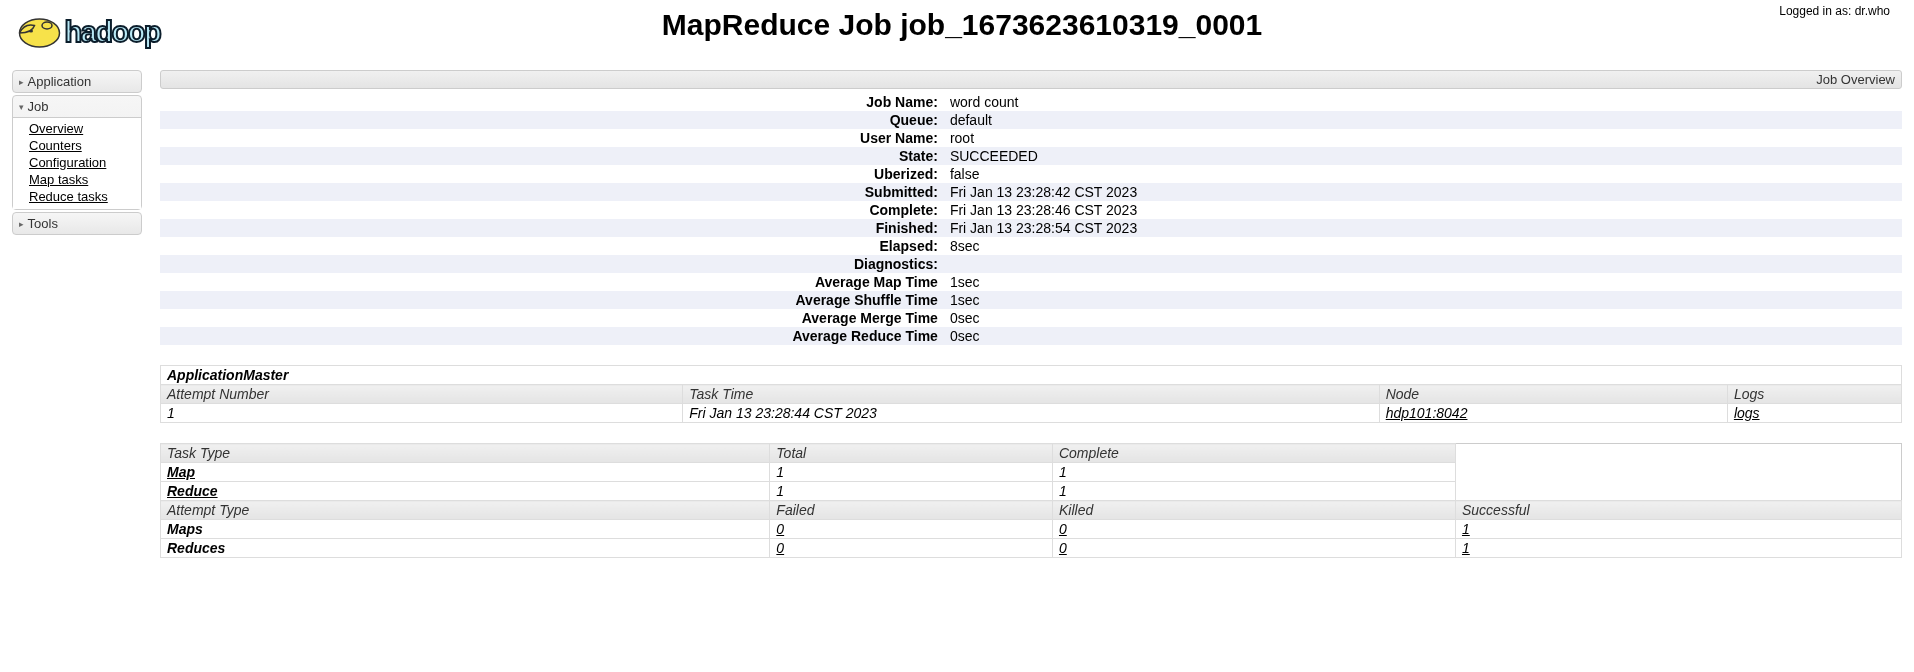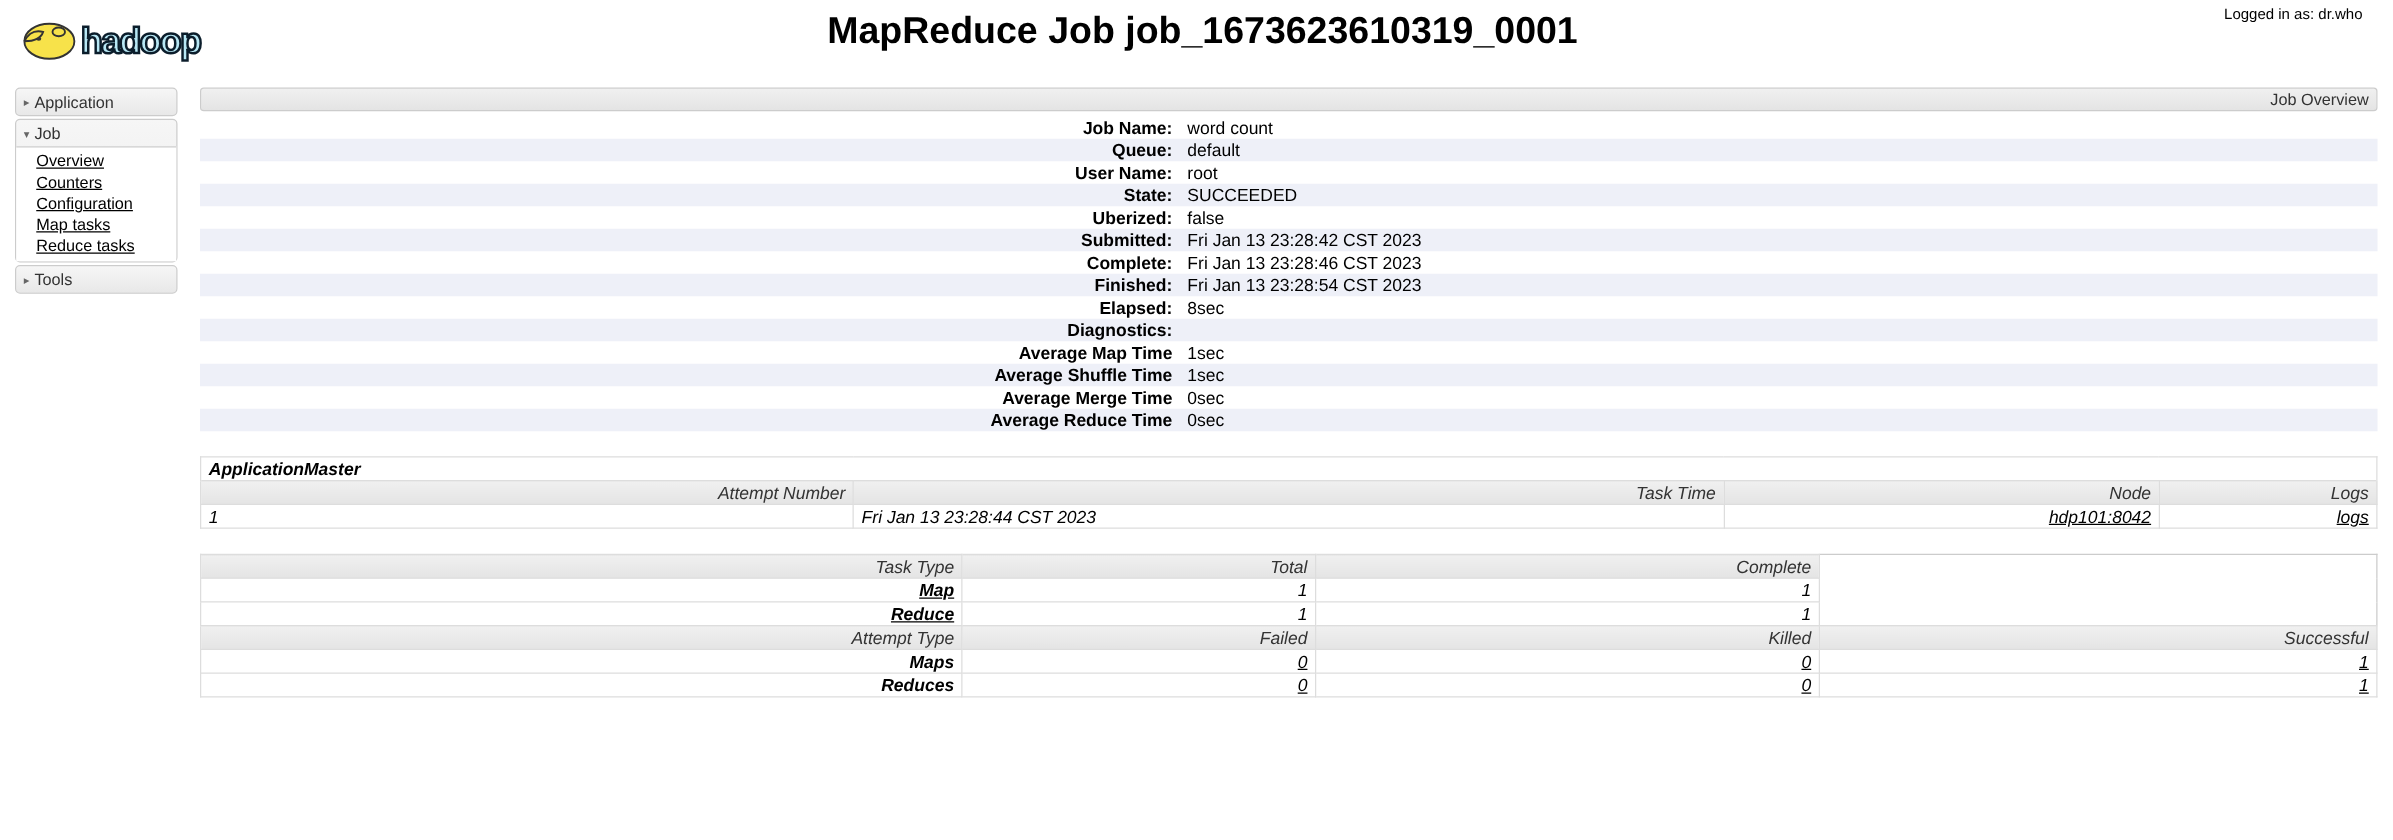--- a/index.html
+++ b/index.html
@@ -89,21 +89,21 @@
       color: #333;
       margin-bottom: 4px;
     }
     .kv-table { width: 100%; border-collapse: collapse; font-size: 14px; }
     .kv-table tr:nth-child(even) td { background: #eef0f8; }
     .kv-table td { padding: 1px 6px; vertical-align: top; }
     .kv-table td.k { width: 45%; text-align: right; font-weight: bold; }
     .kv-table td.v { text-align: left; }
     .block { margin-top: 20px; font-style: italic; }
     .grid { width: 100%; border-collapse: collapse; font-size: 14px; border: 1px solid #ccc; }
-    .grid th, .grid td { border: 1px solid #ddd; padding: 1px 6px; text-align: right; }
+    .grid th, .grid td { border: 1px solid #ddd; padding: 1px 6px; text-align: left; }
     .grid th.section-head {
       background: #fff;
       font-weight: bold;
       text-align: left;
       border-bottom: none;
     }
     .grid tr.head th {
       background: linear-gradient(#f0f0f0,#e4e4e4);
       font-weight: normal;
       color: #333;

